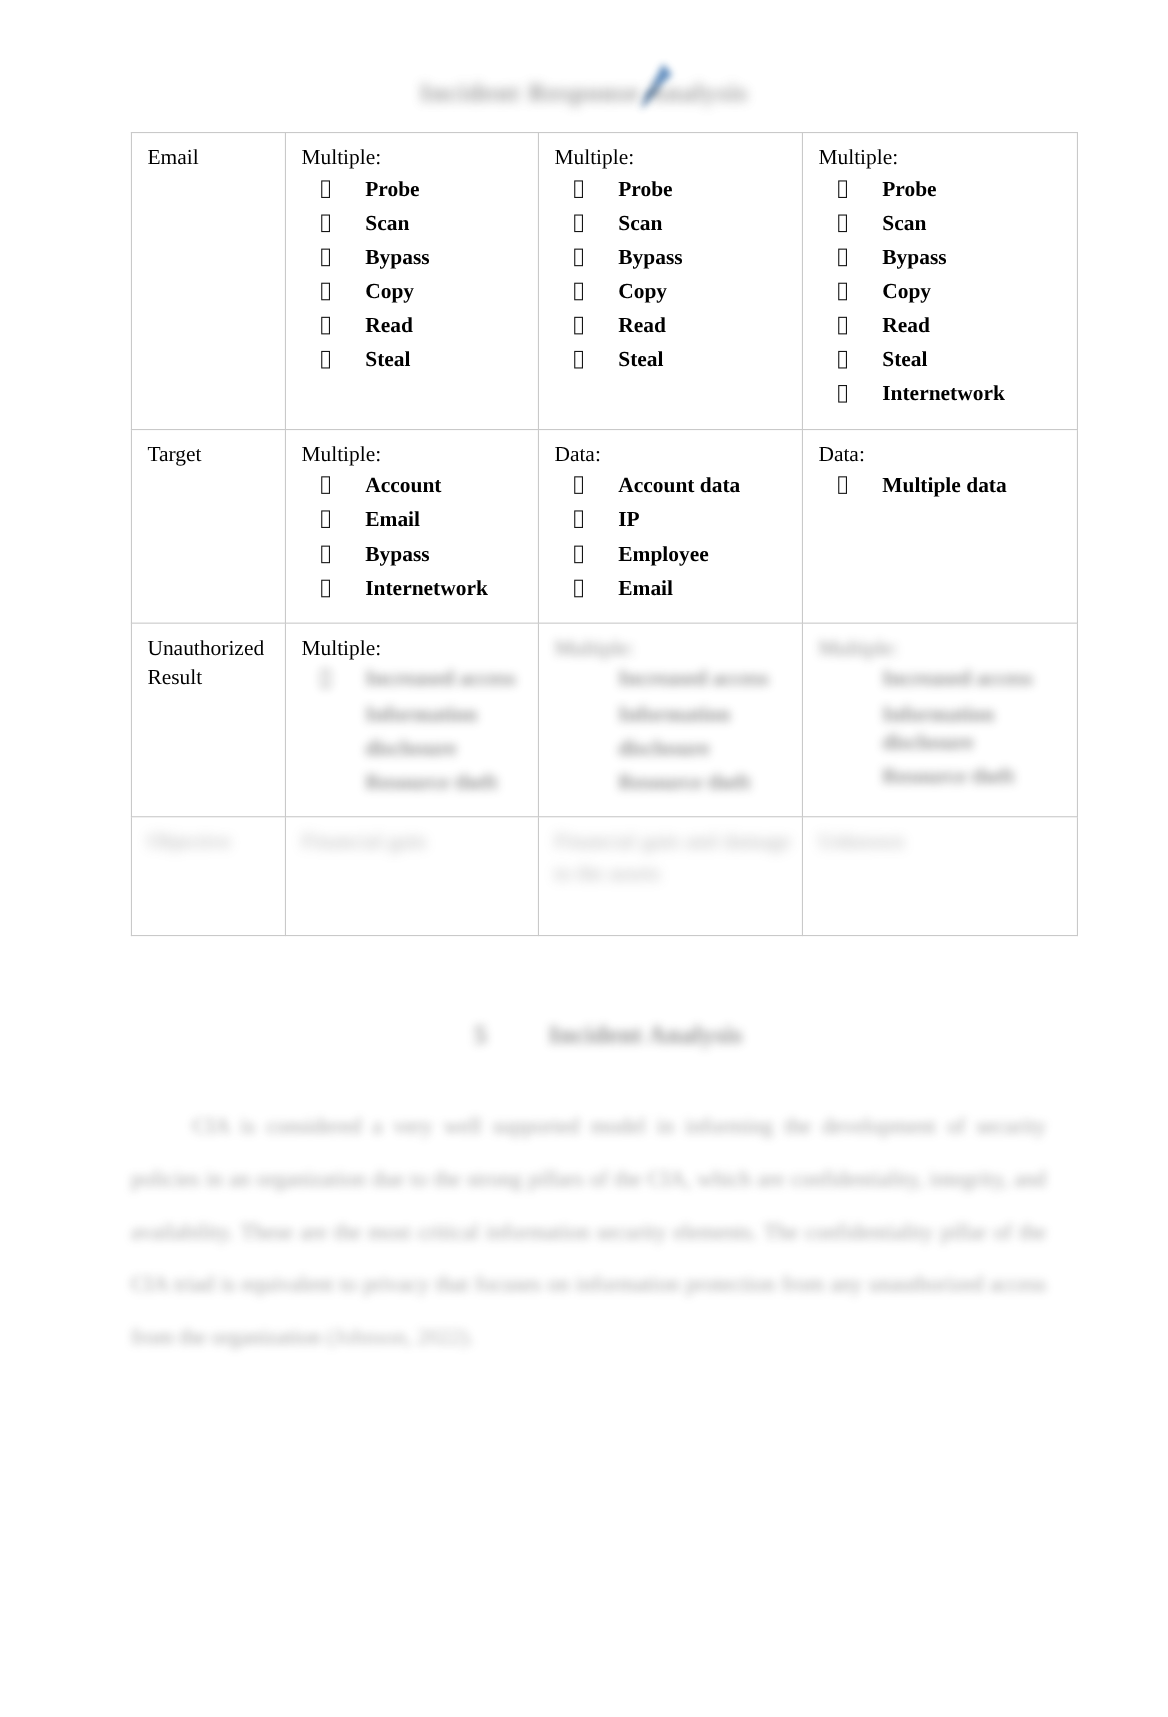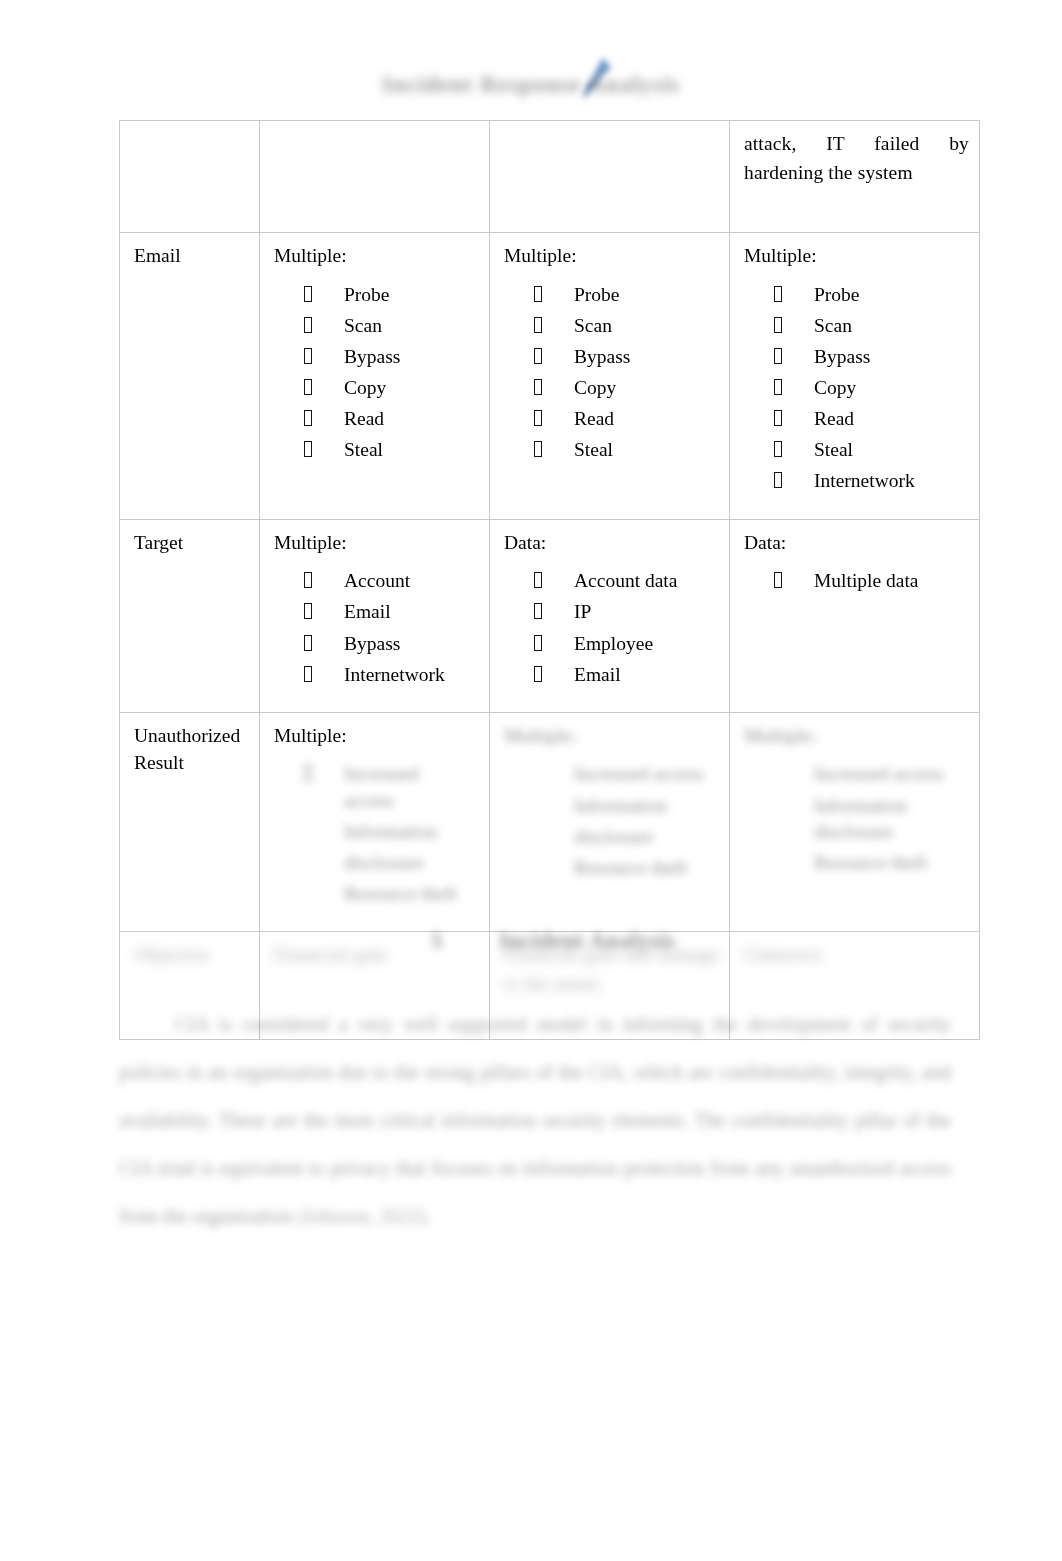--- a/index.html
+++ b/index.html
@@ -85,22 +85,23 @@
     line-height: 1.48;
     letter-spacing: .15px;
   }
 
   .grouphead {
     margin: 0 0 2px 0;
   }
 
   ul.bullets {
     list-style: none;
-    margin: 12px;
+    margin: 0;
     padding: 0 0 0 6px;
+    font-weight: bold;
   }
   ul.bullets li {
     position: relative;
     padding-left: 52px;
     margin: 0 0 5px 0;
     line-height: 1.34;
     font-size: 19.5px;
   }
   ul.bullets li .tofu {
     position: absolute;
@@ -179,30 +180,20 @@
   <div class="tbl-wrap">
     <table class="taxonomy">
       <colgroup>
           <col class="c1">
           <col class="c2">
           <col class="c3">
           <col class="c4">
         </colgroup>
       <tbody>
 
-        <tr>
-          <td style="height:90px;">
-            <span class="cell-label"></span>
-          </td>
-          <td></td>
-          <td></td>
-          <td>
-            <div class="just">attack, IT failed by hardening the system</div>
-          </td>
-        </tr>
 
         <tr>
           <td>
             <span class="cell-label">Email</span>
           </td>
           <td>
             <p class="grouphead">Multiple:</p>
             <ul class="bullets">
               <li><span class="tofu"></span><span>Probe</span></li>
               <li><span class="tofu"></span><span>Scan</span></li>

